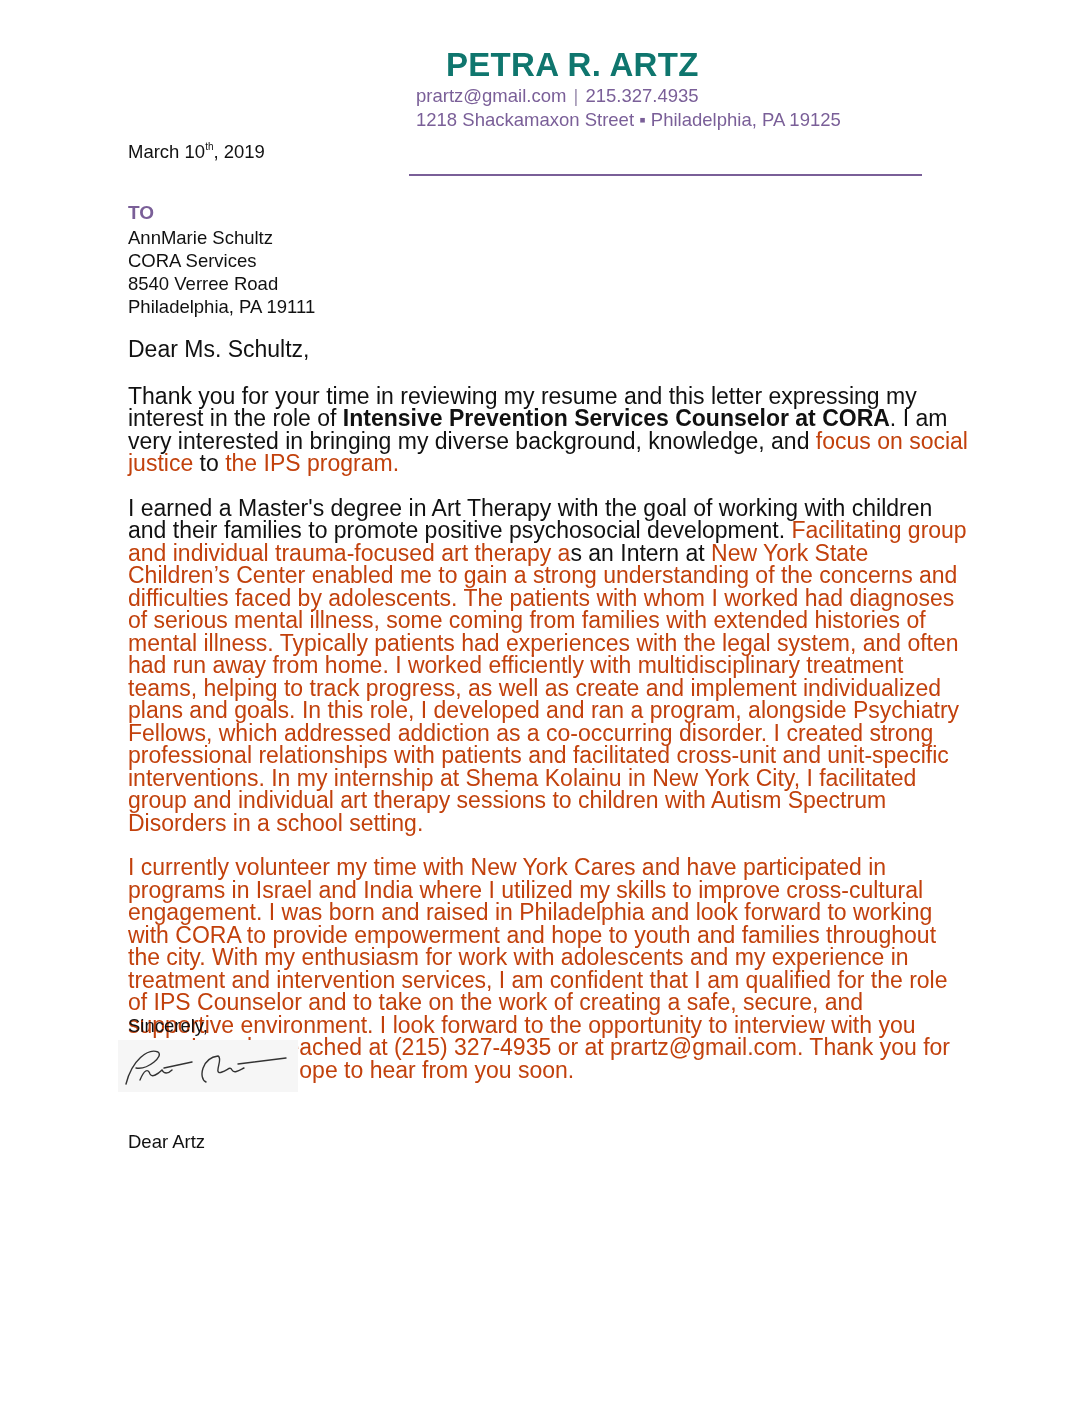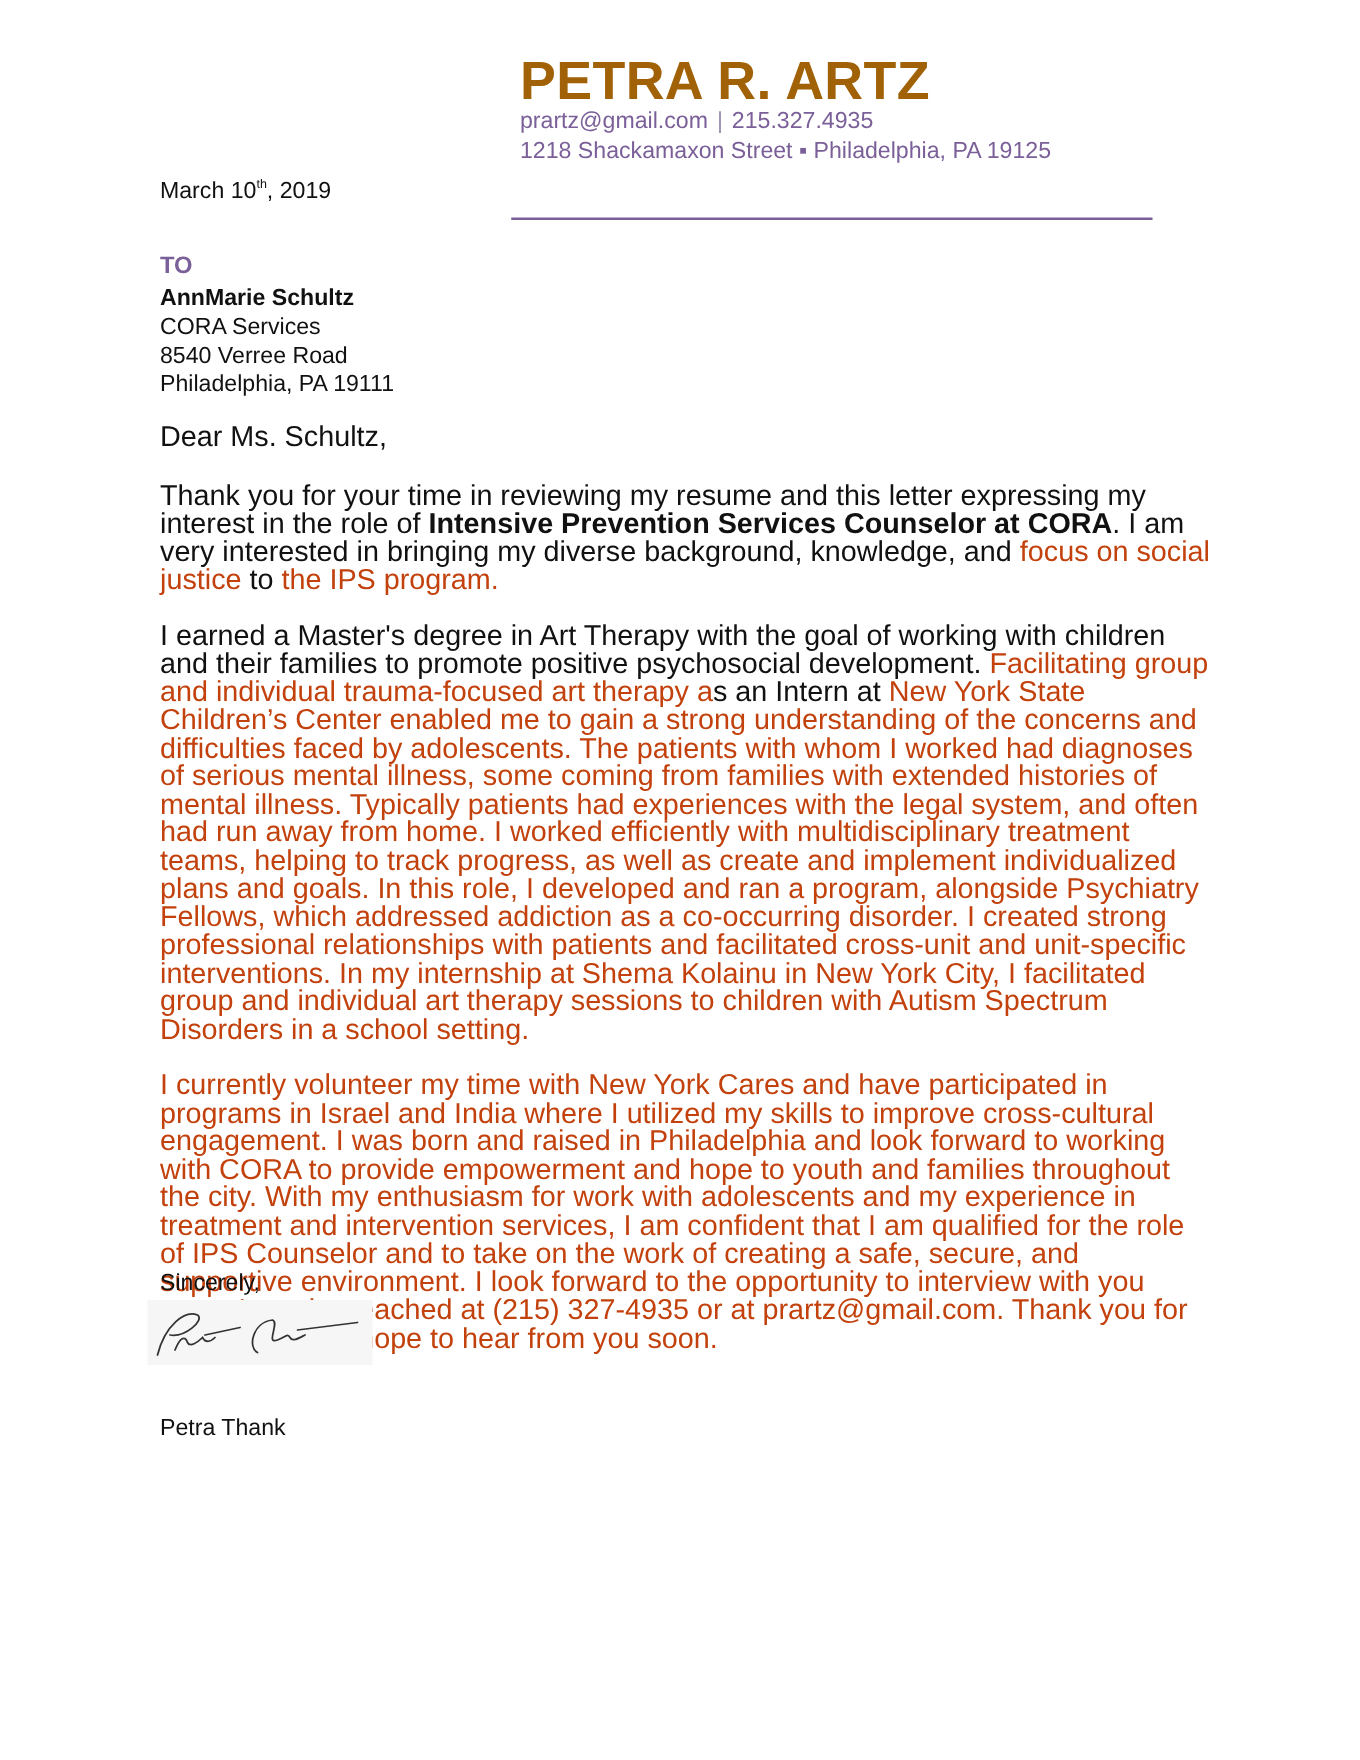--- a/index.html
+++ b/index.html
@@ -1,29 +1,29 @@
 <!DOCTYPE html>
 <html><head>
   <meta charset="utf-8">
   <style>
     html, body { margin: 0; padding: 0; background: #ffffff; }
     body {
       width: 1088px; height: 1408px; position: relative; overflow: hidden;
       font-family: "Liberation Sans", sans-serif; color: #111;
     }
     .header { position: absolute; left: 416px; top: 46px; }
-    .name { font-size: 43px; font-weight: bold; letter-spacing: 0.3px; color: #a16207; line-height: 38px; }
+    .name { font-size: 33px; font-weight: bold; letter-spacing: 0.3px; color: #0f766e; line-height: 38px; margin-left: 30px; }
     .contact { font-size: 18.5px; color: #7a5f98; line-height: 24px; }
     .contact .sep { color: #9c8fb0; padding: 0 2px; }
     .rule { position: absolute; left: 409px; top: 174px; width: 513px; height: 2px; background: #7a5f98; }
     .date { position: absolute; left: 128px; top: 141px; font-size: 18.5px; }
     .date sup { font-size: 10px; vertical-align: 8px; line-height: 0; }
     .to-block { position: absolute; left: 128px; top: 200px; font-size: 18.5px; line-height: 23px; }
     .to-label { color: #7a5f98; font-weight: bold; font-size: 19px; line-height: 26px; }
-    .recipient-name { font-weight: bold; }
+    .recipient-name { font-weight: normal; }
     .body-text { position: absolute; left: 128px; top: 338px; width: 840px; font-size: 23px; line-height: 22.5px; }
     .body-text p { margin: 0 0 22px 0; }
     .body-text p.greeting { margin-bottom: 24px; }
     .light { color: #c2410c; }
     .closing { position: absolute; left: 128px; top: 1015px; font-size: 18.5px; }
     .signature { position: absolute; left: 118px; top: 1040px; width: 180px; height: 52px; background: #f6f6f6; }
     .signer { position: absolute; left: 128px; top: 1131px; font-size: 18.5px; }
   </style>
 </head>
 <body>
@@ -60,13 +60,13 @@
 </div>
 
 <div class="closing">Sincerely,</div>
 
 <div class="signature">
   <svg width="180" height="52" viewBox="0 0 180 52">
     <path d="M8 44 C14 20, 30 8, 40 12 C46 16, 30 30, 18 28 M22 40 C26 30, 30 28, 32 34 C34 38, 40 34, 44 30 C46 34, 50 34, 54 30 M46 28 L74 22 M88 42 C80 38, 84 18, 100 16 C106 18, 94 36, 104 32 C110 30, 112 26, 114 30 C116 34, 122 30, 126 28 M120 24 L168 18" fill="none" stroke="#333" stroke-width="1.4" stroke-linecap="round"></path>
   </svg>
 </div>
 
-<div class="signer">Petra Thank</div>
+<div class="signer">Dear Artz</div>
 
 </body></html>

